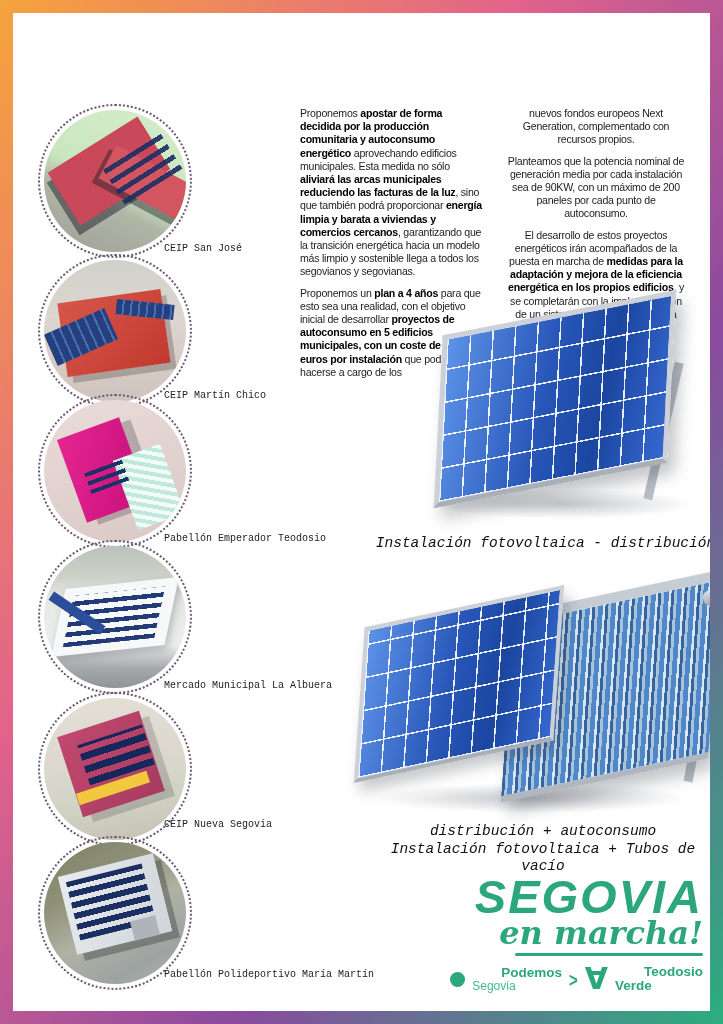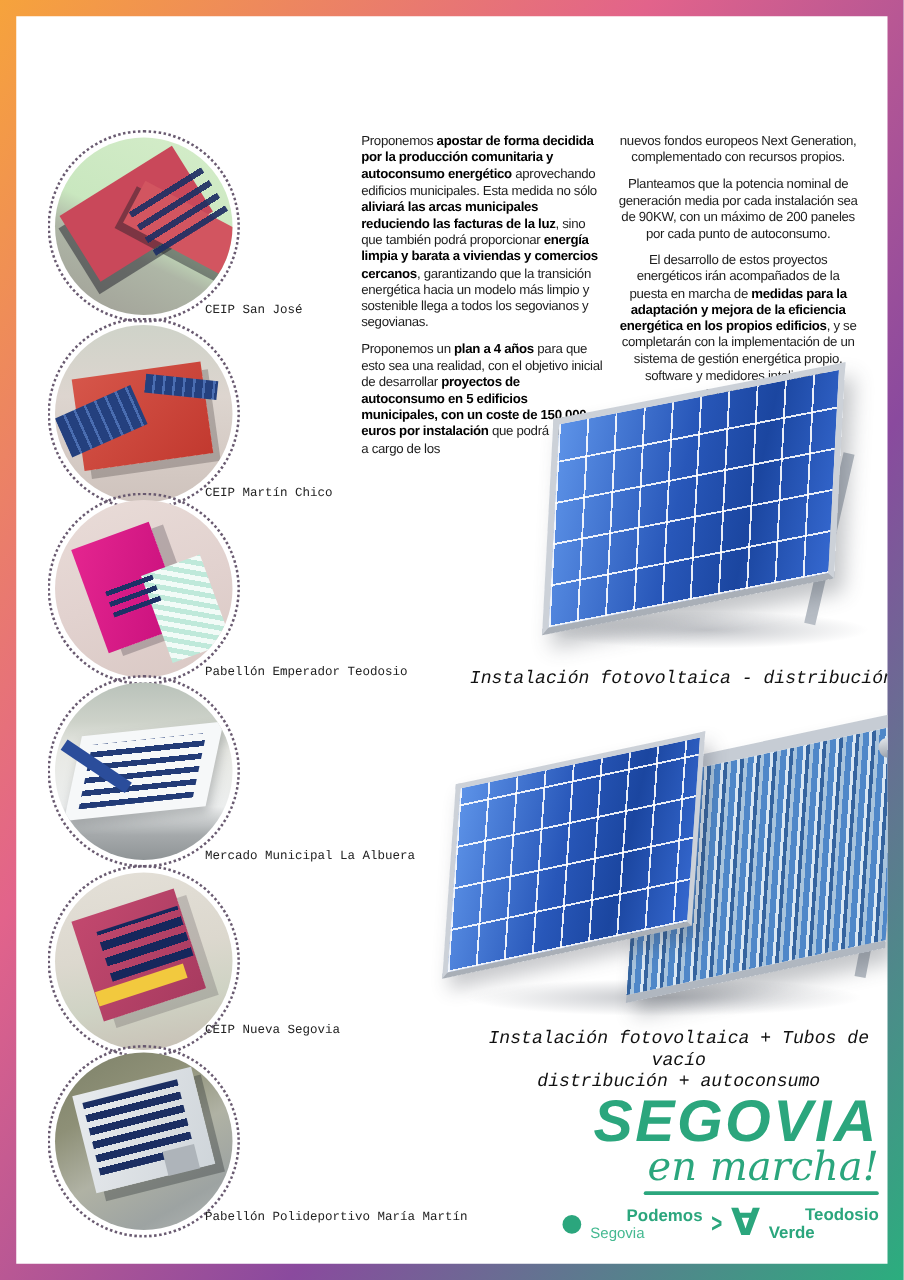--- a/index.html
+++ b/index.html
@@ -57,21 +57,21 @@
 
   .bcap {
     position:absolute; left:151px; font-family:"Liberation Mono","DejaVu Sans Mono",monospace;
     font-size:10px; color:#222; white-space:nowrap;
   }
 
   
   .col { position:absolute; top:94px; width:197px; font-size:10.6px; line-height:13.2px; letter-spacing:-0.25px; color:#1c1c1c; }
   .col1 { left:272px; }
   .col2 { left:477px;text-align:center; }
-  .col p { margin:0 0 8px 4px; }
+  .col p { margin:0 0 8px 15px; }
   .col b { color:#000; }
 
   
   .fig1 { position:absolute; left:407px; top:286px; width:298px; height:228px; }
   .f-shadow { position:absolute; left:14px; bottom:8px; width:262px; height:30px;
     background:radial-gradient(ellipse at center, rgba(110,115,125,.4), rgba(110,115,125,0) 70%); }
   .f1-leg { position:absolute; right:50px; top:62px; width:9px; height:140px; background:#b7bdc5; transform:rotate(13deg); }
   .f1-brace { position:absolute; right:58px; top:122px; width:118px; height:8px; background:#c3c9d0; transform:rotate(-33deg); }
   .pvgrid {
     background-image:
@@ -108,21 +108,21 @@
     background:repeating-linear-gradient(90deg,#35649f 0 3px,#a8c4dd 3px 6px,#4f87c8 6px 11px,#d9e7f3 11px 13.5px);
     border-top:10px solid #c6ccd4; border-bottom:6px solid #b0b7c0;
     box-shadow:8px 12px 16px rgba(60,65,75,.3);
   }
   .f2-cap { position:absolute; left:352px; top:6px; width:26px; height:16px; border-radius:7px;
     background:linear-gradient(180deg,#dfe3e8,#9aa1aa); transform:rotate(-12deg); }
 
   
   .logo { position:absolute; left:385px; top:860px; width:305px; text-align:right; color:#2ba67d; }
   .logo-main { font-size:47px; font-weight:bold; font-style:italic; letter-spacing:2px; line-height:1; white-space:nowrap; }
-  .logo-script { font-family:"DejaVu Serif", serif; font-style:italic; font-weight:normal; font-size:32px; line-height:1.1; margin-top:-4px; white-space:nowrap; }
+  .logo-script { font-family:"DejaVu Serif", serif; font-style:italic; font-weight:bold; font-size:32px; line-height:1.1; margin-top:-4px; white-space:nowrap; }
   .logo-underline { margin:2px 0 0 auto; width:188px; height:3px; background:#2ba67d; border-radius:2px; }
   .logo-row { display:flex; justify-content:flex-end; align-items:center; gap:7px; margin-top:9px; }
   .pod-circle { width:15px; height:15px; border-radius:50%; background:#2ba67d; flex:0 0 auto; }
   .stack { text-align:left; line-height:1.05; }
   .stack .l1 { font-size:13.5px; font-weight:bold; display:block;padding-left:29px; }
   .stack .l2 { font-size:12px; display:block; color:#45b991; }
   .stack .l2b { font-size:13.5px; font-weight:bold; display:block; }
   .chev { font-size:15px; font-weight:bold; transform:scaleY(1.4); display:inline-block; }
   .forall { font-size:30px; font-weight:bold; line-height:.8; font-family:"DejaVu Sans", sans-serif; }
 </style>
@@ -195,22 +195,22 @@
 
     <div class="fig2">
       <div class="f2-shadow"></div>
       <div class="f2-leg"></div>
       <div class="f2-brace"></div>
       <div class="f2-tubes"></div>
       <div class="f2-cap"></div>
       <div class="f2-panel pvgrid"></div>
     </div>
     <div class="figcap figcap2">
+      <div>distribución + autoconsumo</div>
       <div>Instalación fotovoltaica + Tubos de vacío</div>
-      <div>distribución + autoconsumo</div>
     </div>
 
     <div class="logo">
       <div class="logo-main">SEGOVIA</div>
       <div class="logo-script">en marcha!</div>
       <div class="logo-underline"></div>
       <div class="logo-row">
         <span class="pod-circle"></span>
         <span class="stack">
           <span class="l1">Podemos</span>

